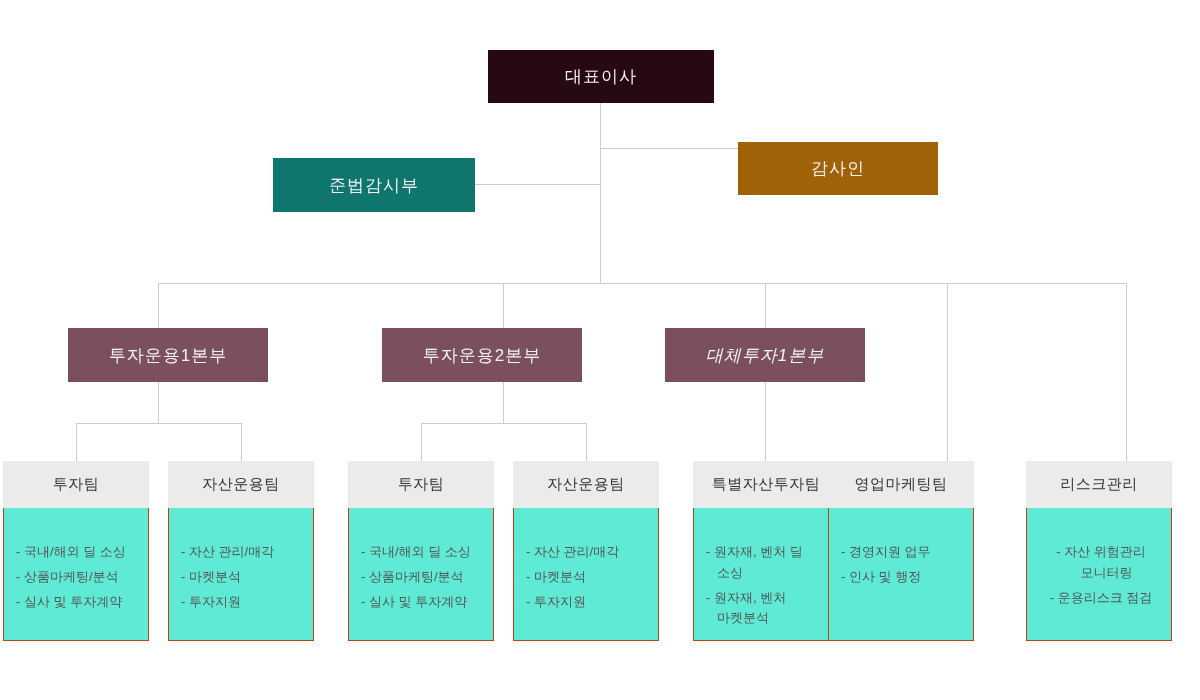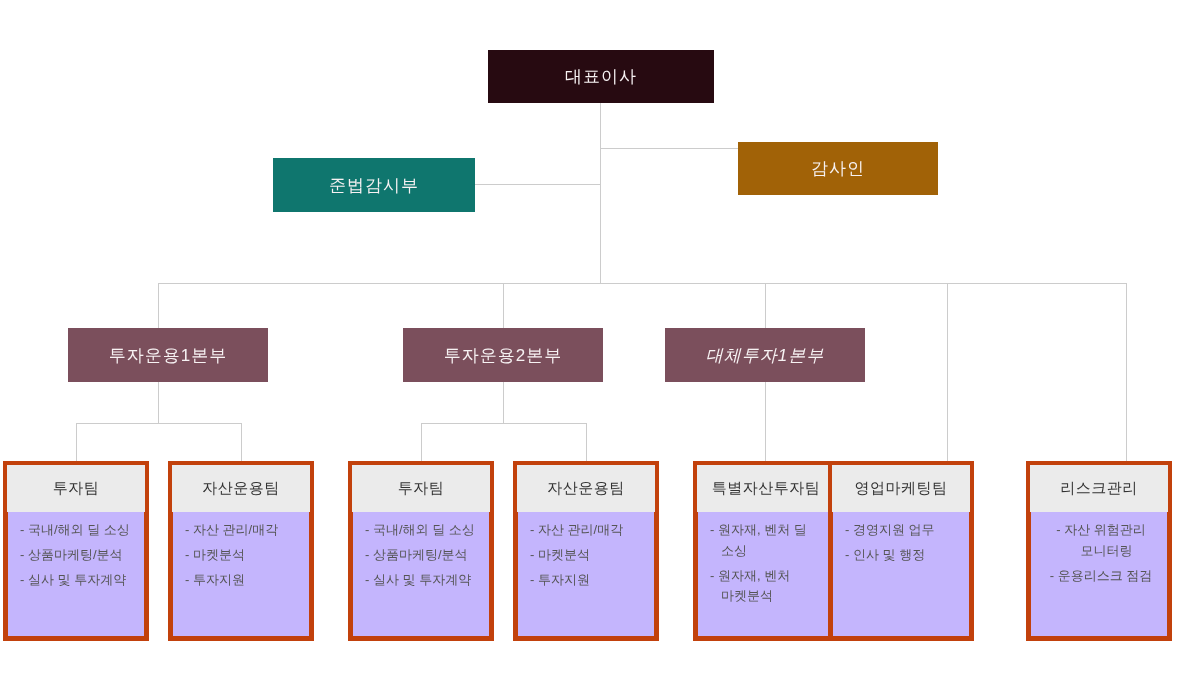--- a/index.html
+++ b/index.html
@@ -12,37 +12,37 @@
   .node {
     position: absolute; display: flex; align-items: center; justify-content: center;
     color: #f7f2f3; font-size: 17px; font-weight: 500; letter-spacing: 1px;
     text-align: center;
   }
   .node-ceo        { background: #270a11; left: 488px; top: 50px;  width: 226px; height: 53px; }
   .node-auditor    { background: #a16207; left: 738px; top: 122px; width: 200px; height: 53px; margin-top: 20px; }
   .node-compliance { background: #0f766e; left: 261px; top: 158px; width: 202px; height: 54px; margin-left: 12px; }
   .node-div        { background: #7b4f5c; top: 328px; width: 200px; height: 54px; }
   .node-div1 { left: 68px; }
-  .node-div2 { left: 403px; }
+  .node-div2 { left: 382px; }
   .node-div3 { left: 665px; font-style: italic; }
 
   .hline, .vline { position: absolute; background: #cccccc; }
   .hline { height: 1px; }
   .vline { width: 1px; }
 
   .card {
     position: absolute; top: 461px; width: 146px; height: 180px;
-    background: #c4b5fd; border: 5px solid #c2410c;
+    background: #5eead4; border: 1px solid #c2410c;
   }
   .card-header {
     height: 47px; margin: -1px -1px 0 -1px; background: #ebebeb;
     display: flex; align-items: center; justify-content: center;
     font-size: 15px; font-weight: 500; color: #333333; letter-spacing: 0.5px;
   }
-  .card-body { padding: 8px 8px 0 12px; }
+  .card-body { padding: 34px 8px 0 12px; }
   .card-item {
     font-size: 13px; color: #555555; line-height: 1.6;
     padding-left: 11px; text-indent: -11px; margin-bottom: 4px;
     word-break: keep-all;
   }
   .c1 { left: 3px; }  .c2 { left: 168px; } .c3 { left: 348px; } .c4 { left: 513px; }
   .c5 { left: 693px; } .c6 { left: 828px; } .c7 { left: 1026px; text-align: center; }
 </style>
 </head>
 <body>

